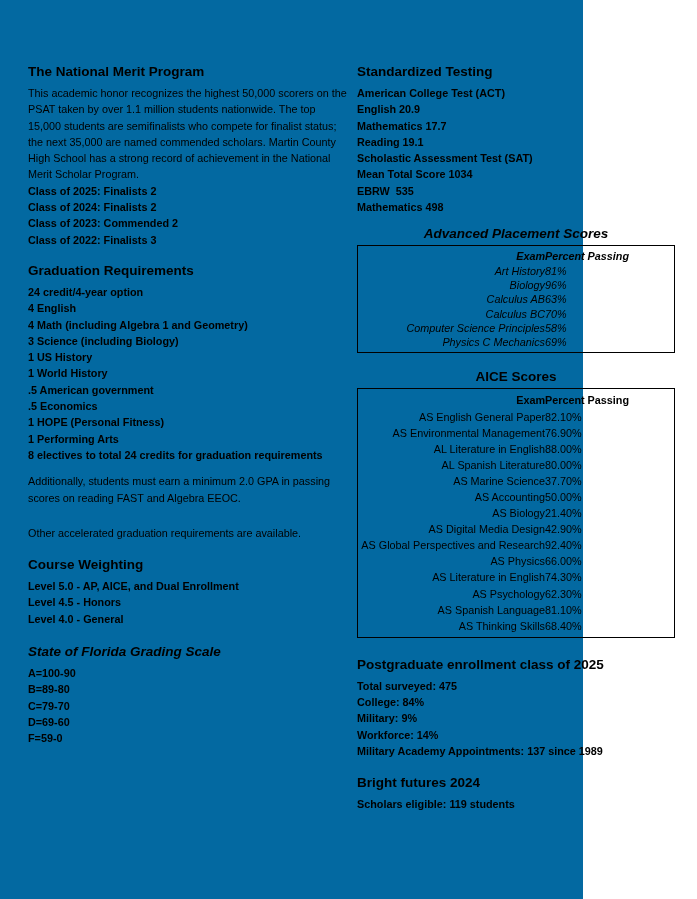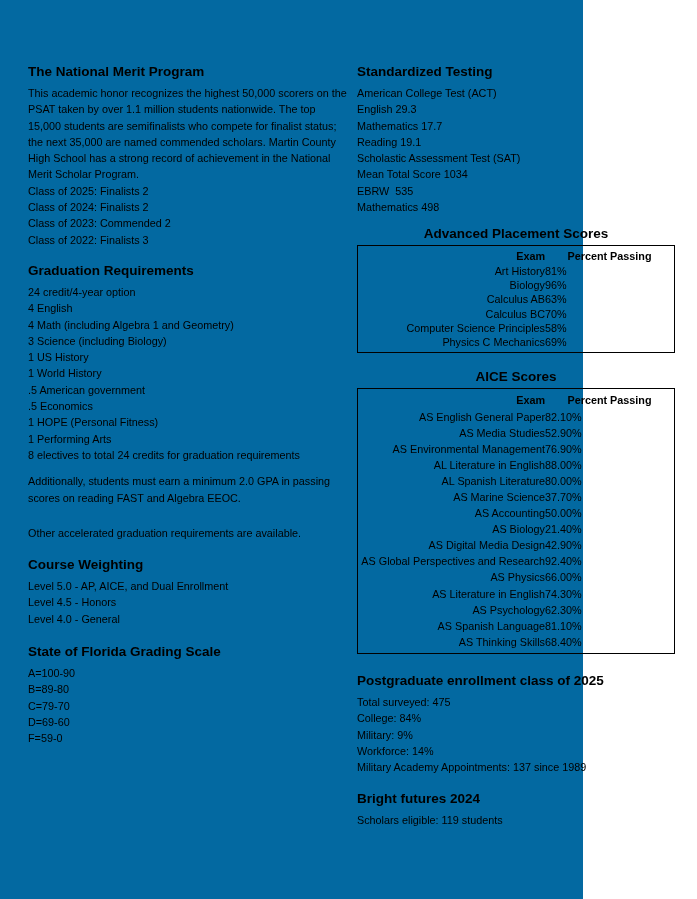--- a/index.html
+++ b/index.html
@@ -35,31 +35,31 @@
   .para {
     font-size: 10.8px;
     line-height: 16.3px;
     margin: 0;
   }
   .line {
     font-size: 10.8px;
     line-height: 16.3px;
     white-space: pre-wrap;
   }
-  .lines { margin: 0; }
+  .lines { margin: 0; font-weight: bold; }
 
   .mt-nm-title     { margin-top: 4px; }
   .mt-after-title  { margin-top: 4px; }
   .mt-grad         { margin-top: 13px; }
   .mt-gpa          { margin-top: 10px; }
   .mt-accel        { margin-top: 19px; }
   .mt-cw           { margin-top: 14px; }
-  .mt-scale        { margin-top: 15px; }
-
-  .mt-ap           { margin-top: 10px; }
+  .mt-scale        { margin-top: 15px; font-style: italic; }
+
+  .mt-ap           { margin-top: 10px; font-style: italic; }
   .mt-aice         { margin-top: 15px; }
   .mt-postgrad     { margin-top: 17px; }
   .mt-bright       { margin-top: 14px; }
 
   .table-title {
     font-size: 13.5px;
     font-weight: bold;
     line-height: 17px;
     text-align: center;
     margin: 0 0 3px 0;
@@ -82,21 +82,21 @@
   .c-exam, th.h-exam {
     width: 59%;
     text-align: right;
     padding-right: 2px;
   }
   .c-pct {
     text-align: left;
     padding-left: 12px;
   }
   th.h-exam { font-weight: bold; }
-  th.h-pct  { font-weight: bold; text-align: center; }
+  th.h-pct  { font-weight: bold; text-align: left; }
 </style>
 </head>
 <body>
 
 <div class="page">
 
   <div class="col col-left">
 
     <div>
       <h2 class="sec-title mt-nm-title">The National Merit Program</h2>
@@ -149,21 +149,21 @@
     </div>
 
   </div>
 
   <div class="col col-right">
 
     <div>
       <h2 class="sec-title mt-nm-title">Standardized Testing</h2>
       <div class="lines mt-after-title">
           <div class="line">American College Test (ACT)</div>
-          <div class="line">English 29.3</div>
+          <div class="line">English 20.9</div>
           <div class="line">Mathematics 17.7</div>
           <div class="line">Reading 19.1</div>
           <div class="line">Scholastic Assessment Test (SAT)</div>
           <div class="line">Mean Total Score 1034</div>
           <div class="line">EBRW  535</div>
           <div class="line">Mathematics 498</div>
         </div>
     </div>
 
     <div class="mt-ap">
@@ -212,24 +212,20 @@
             <th class="h-exam">Exam</th>
             <th class="h-pct">Percent Passing</th>
           </tr>
         </thead>
         <tbody>
             <tr>
               <td class="c-exam">AS English General Paper</td>
               <td class="c-pct">82.10%</td>
             </tr>
             <tr>
-              <td class="c-exam">AS Media Studies</td>
-              <td class="c-pct">52.90%</td>
-            </tr>
-            <tr>
               <td class="c-exam">AS Environmental Management</td>
               <td class="c-pct">76.90%</td>
             </tr>
             <tr>
               <td class="c-exam">AL Literature in English</td>
               <td class="c-pct">88.00%</td>
             </tr>
             <tr>
               <td class="c-exam">AL Spanish Literature</td>
               <td class="c-pct">80.00%</td>

